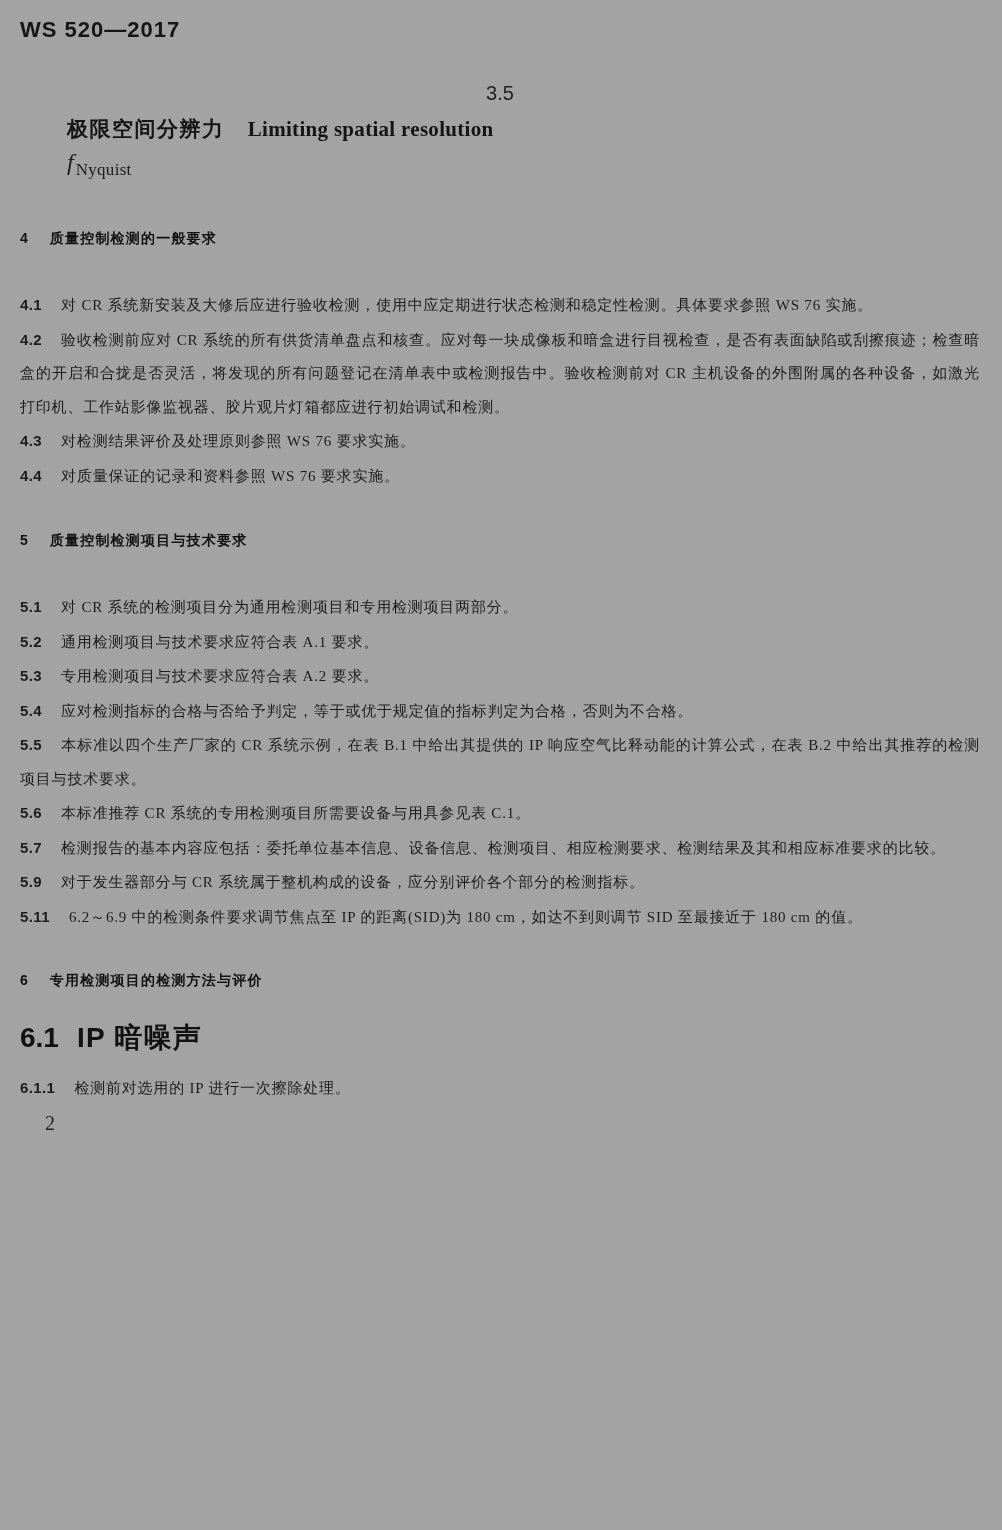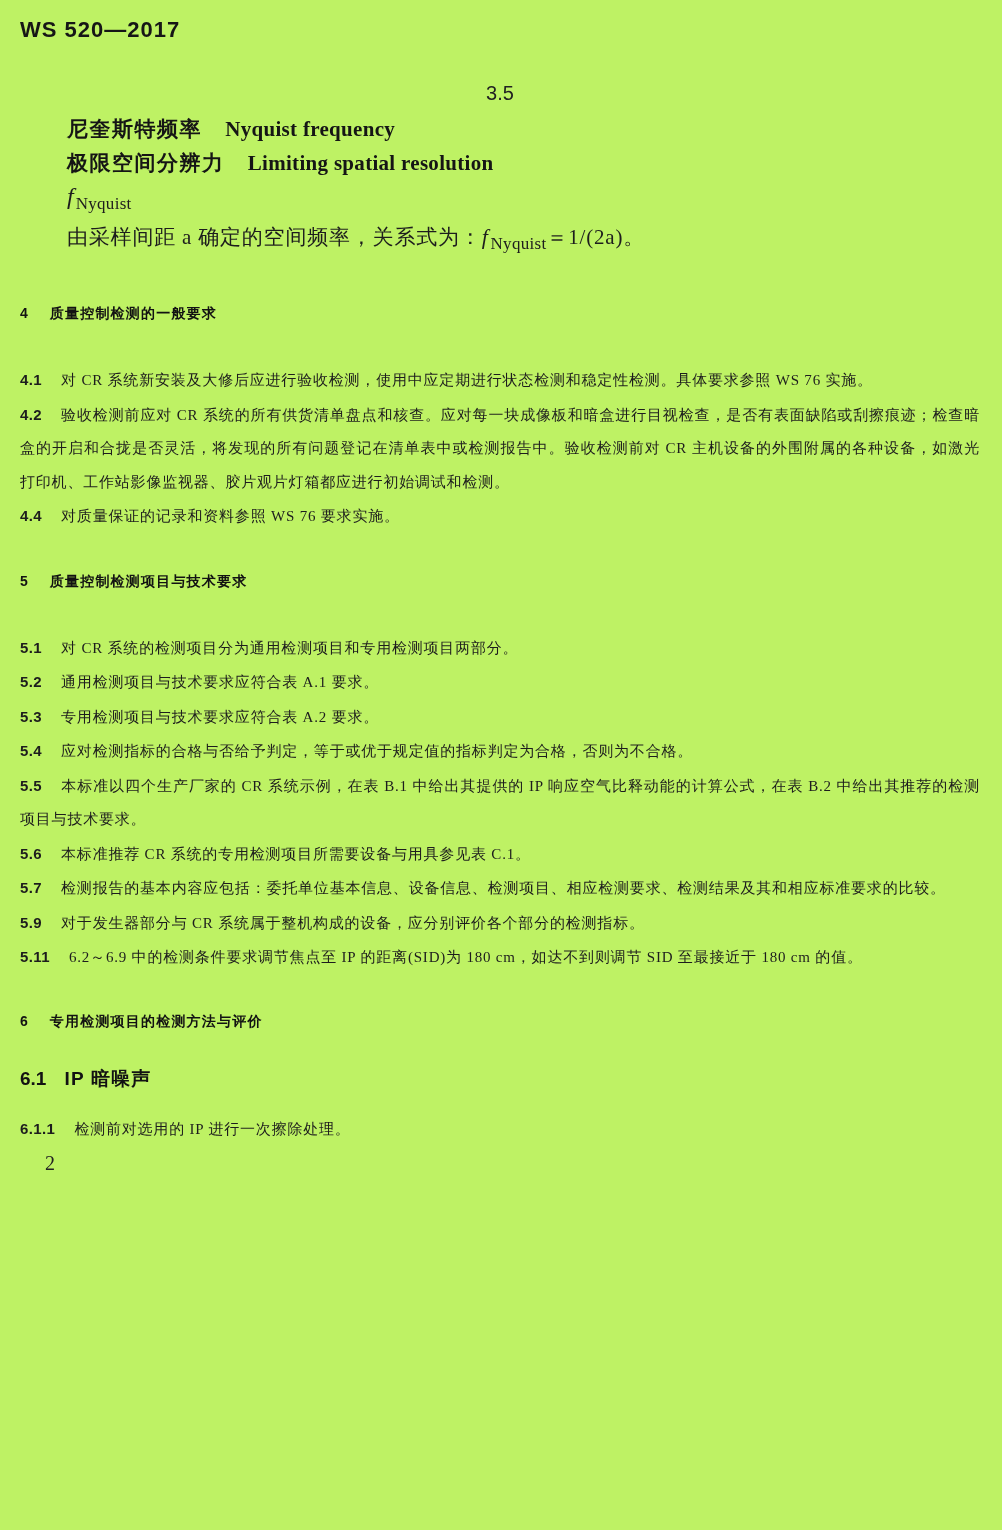--- a/index.html
+++ b/index.html
@@ -1,21 +1,21 @@
 <!DOCTYPE html>
 <html lang="zh"><head>
 <meta charset="utf-8">
 <style>
   html, body { margin: 0; padding: 0; background: #e8e8e8; }
   .page {
     position: relative;
     width: 1002px;
     height: 1530px;
     margin: 0 auto;
-    background: #bef264;
+    background: #a3a3a3;
     box-sizing: border-box;
     padding: 16px 22px 0 20px;
     overflow: hidden;
     color: #1d1d1d;
     font-family: "Liberation Serif", serif;
   }
   .running-header {
     font-family: "Liberation Sans", sans-serif;
     font-weight: bold;
     font-size: 22px;
@@ -85,21 +85,21 @@
     line-height: 30px;
     letter-spacing: 1.2px;
     color: #121212;
   }
   .sec-h .h-num { margin-right: 22px; letter-spacing: 0; }
   .h2-4 { margin: 37px 0 35px 0; }
   .h2-5 { margin: 32px 0 35px 0; }
   .h2-6 { margin: 31px 0 0 0; }
   .h3-61 {
     margin: 28px 0 18px 0;
-    font-size: 19px;
+    font-size: 28px;
     line-height: 30px;
   }
   .h3-61 .h-num { margin-right: 18px; }
   
   .clause {
     margin: 0;
     font-size: 15px;
     line-height: 33.5px;
     letter-spacing: 0.8px;
     text-align: justify;
@@ -124,38 +124,34 @@
 
 <div class="page">
 
   <div class="running-header">WS 520—2017</div>
 
   <div class="term-entry">
     <div class="term-no">3.5</div>
 
     <div class="term-block">
       <div class="term-line">
-        <span class="term-zh">尼奎斯特频率</span>
-        <span class="term-en">Nyquist frequency</span>
-      </div>
-      <div class="term-line">
         <span class="term-zh">极限空间分辨力</span>
         <span class="term-en">Limiting spatial resolution</span>
       </div>
     </div>
 
     <div class="symbol-line"><span class="sym">f</span><sub>Nyquist</sub></div>
 
-    <p class="def-line"><span>由采样间距 a 确定的空间频率，关系式为：</span><span class="sym">f</span><sub>Nyquist</sub><span>＝1/(2a)。</span></p>
   </div>
 
   <h2 class="sec-h h2-4"><span class="h-num">4</span><span>质量控制检测的一般要求</span></h2>
 
   <p class="clause"><span class="num">4.1</span><span>对 CR 系统新安装及大修后应进行验收检测，使用中应定期进行状态检测和稳定性检测。具体要求参照 WS 76 实施。</span></p>
   <p class="clause"><span class="num">4.2</span><span>验收检测前应对 CR 系统的所有供货清单盘点和核查。应对每一块成像板和暗盒进行目视检查，是否有表面缺陷或刮擦痕迹；检查暗盒的开启和合拢是否灵活，将发现的所有问题登记在清单表中或检测报告中。验收检测前对 CR 主机设备的外围附属的各种设备，如激光打印机、工作站影像监视器、胶片观片灯箱都应进行初始调试和检测。</span></p>
+  <p class="clause"><span class="num">4.3</span><span>对检测结果评价及处理原则参照 WS 76 要求实施。</span></p>
   <p class="clause"><span class="num">4.4</span><span>对质量保证的记录和资料参照 WS 76 要求实施。</span></p>
 
   <h2 class="sec-h h2-5"><span class="h-num">5</span><span>质量控制检测项目与技术要求</span></h2>
 
   <p class="clause"><span class="num">5.1</span><span>对 CR 系统的检测项目分为通用检测项目和专用检测项目两部分。</span></p>
   <p class="clause"><span class="num">5.2</span><span>通用检测项目与技术要求应符合表 A.1 要求。</span></p>
   <p class="clause"><span class="num">5.3</span><span>专用检测项目与技术要求应符合表 A.2 要求。</span></p>
   <p class="clause"><span class="num">5.4</span><span>应对检测指标的合格与否给予判定，等于或优于规定值的指标判定为合格，否则为不合格。</span></p>
   <p class="clause"><span class="num">5.5</span><span>本标准以四个生产厂家的 CR 系统示例，在表 B.1 中给出其提供的 IP 响应空气比释动能的计算公式，在表 B.2 中给出其推荐的检测项目与技术要求。</span></p>
   <p class="clause"><span class="num">5.6</span><span>本标准推荐 CR 系统的专用检测项目所需要设备与用具参见表 C.1。</span></p>

